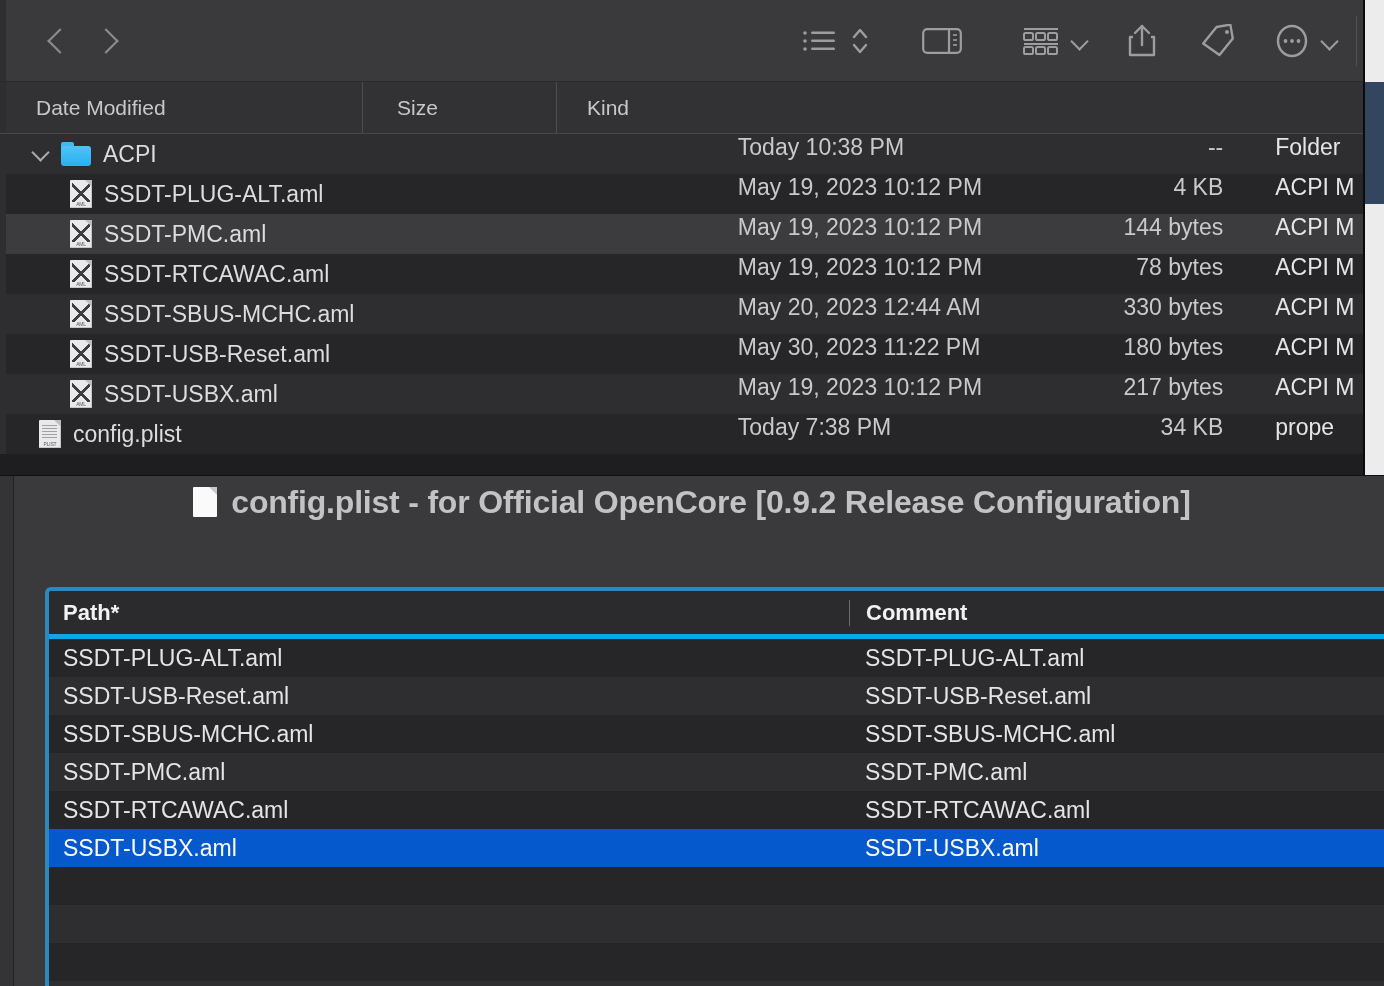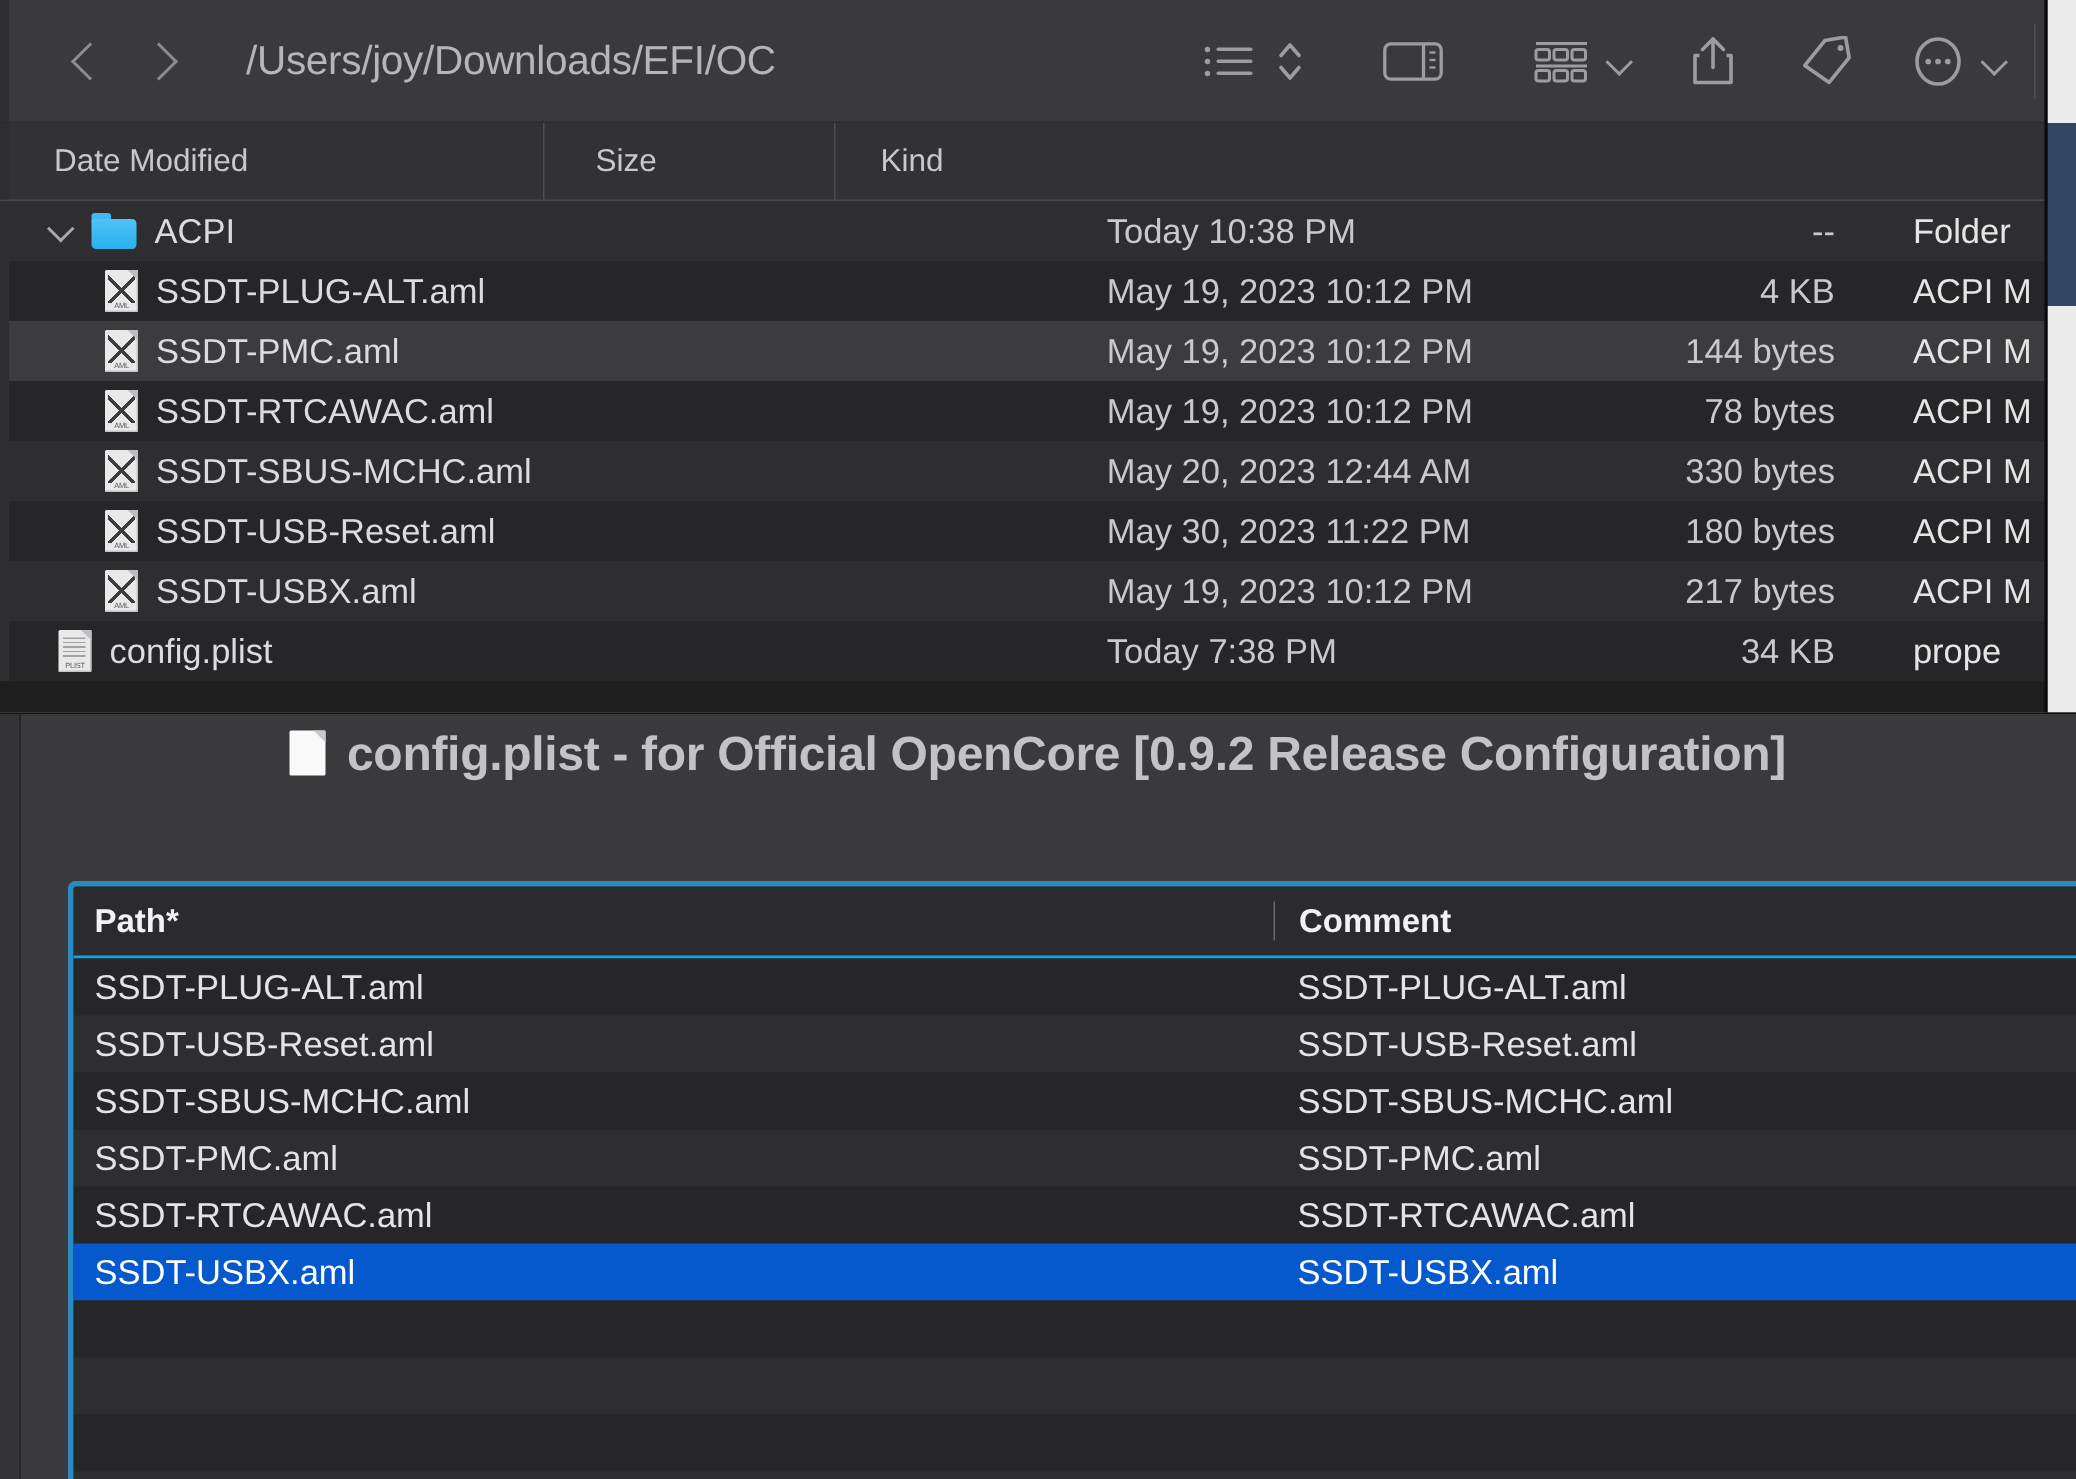--- a/index.html
+++ b/index.html
@@ -109,21 +109,21 @@
     transform: rotate(45deg);
   }
 
   
   #finder-list { position: relative; }
   #finder-list::before {
     content: ""; position: absolute; left: 0; top: 0; bottom: 0; width: 6px;
     background: #2e2e30; z-index: 3;
   }
   .frow {
-    height: 40px; display: flex; align-items: center;
+    height: 40px; display: flex; 
     font-size: 23px; color: #dcdcde; position: relative;
   }
   .frow.odd  { background: #262628; }
   .frow.even { background: #2e2e30; }
   .frow.hover { background: #3c3c3e; }
   .fcell-name { width: 720px; display: flex; align-items: center; }
   .fcell-date { width: 362px; padding-left: 36px; color: #c9c9cb; }
   .fcell-size { width: 194px; padding-right: 22px; text-align: right; color: #c9c9cb; }
   .fcell-kind { width: 120px; padding-left: 30px; color: #e5e5e5; white-space: nowrap; overflow: hidden; }
 
@@ -221,21 +221,21 @@
   #plist-table-wrap {
     position: absolute; left: 45px; top: 111px; right: 0; bottom: 0;
     border: 4px solid #2a8ac0;
     border-right: none; border-bottom: none;
     border-radius: 6px 0 0 0;
     background: #262628;
     overflow: hidden;
   }
   #plist-thead {
     height: 48px; background: #2b2b2d; display: flex; align-items: center;
-    border-bottom: 2px solid #0ea5e9;
+    border-bottom: 5px solid #0ea5e9;
     font-size: 22px; color: #f2f2f4; font-weight: bold;
   }
   .th-path { width: 800px; padding-left: 14px; }
   .th-comment { flex: 1; padding-left: 16px; border-left: 1px solid #6b6b6d; height: 26px; display: flex; align-items: center; }
   .prow {
     height: 38px; display: flex; align-items: center;
     font-size: 23px; color: #e4e4e6;
   }
   .prow.odd  { background: #262628; }
   .prow.even { background: #2e2e30; }
@@ -251,21 +251,20 @@
   <div class="light-band"></div>
 </div>
 
 <div id="finder-window">
 
   <div id="finder-toolbar">
     <div class="nav-arrows">
       <div class="chev left"></div>
       <div class="chev right"></div>
     </div>
-    <div id="path-title">/Users/joy/Downloads/EFI/OC</div>
 
     <div class="toolbar-right">
 
       <div class="tb-item tb-gap-1">
         <svg width="36" height="26" viewBox="0 0 36 26" aria-hidden="true">
           <circle cx="3" cy="5" r="1.8" fill="#9d9da0"></circle>
           <circle cx="3" cy="13" r="1.8" fill="#9d9da0"></circle>
           <circle cx="3" cy="21" r="1.8" fill="#9d9da0"></circle>
           <rect x="9" y="3.6" width="24" height="2.4" rx="1.2" fill="#9d9da0"></rect>
           <rect x="9" y="11.6" width="24" height="2.4" rx="1.2" fill="#9d9da0"></rect>

